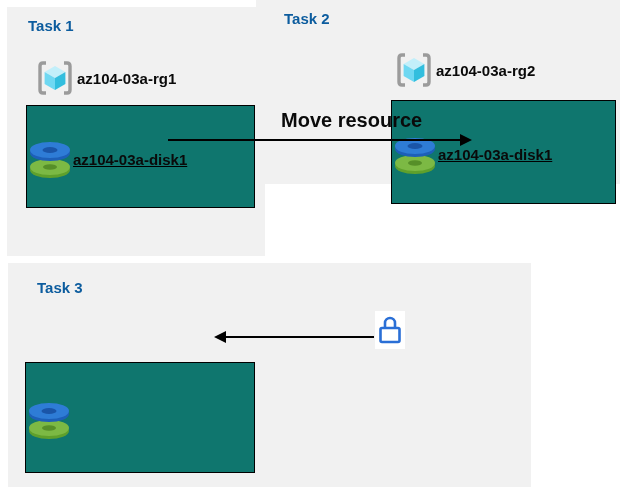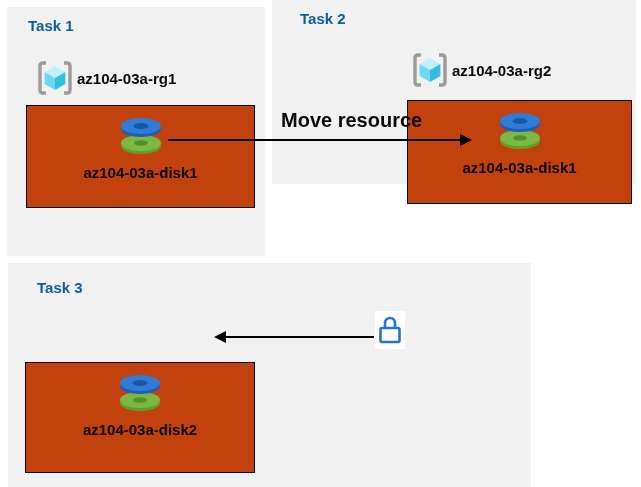--- a/index.html
+++ b/index.html
@@ -36,25 +36,26 @@
     align-items: center;
   }
   .rg-label, .disk-label, .lock-name {
     font-size: 15px;
     font-weight: bold;
     color: var(--text_black);
     white-space: nowrap;
   }
   .resource-box {
     position: absolute;
-    background: #c2410c;
+    background: #0f766e;
     border: 1px solid var(--box_border);
     display: flex;
-    flex-direction: column;
+    flex-direction: row;
     align-items: center;
+    text-decoration: underline;
   }
   .resource-box .disk-svg { margin-top: 7px; }
   .resource-box .disk-label { margin-top: 5px; }
   .arrow-line {
     position: absolute;
     height: 2px;
     background: var(--arrow_color);
   }
   .arrowhead-right {
     position: absolute;
@@ -133,21 +134,21 @@
         <ellipse class="disk-green-top" cx="23" cy="30" rx="20" ry="8"></ellipse>
         <ellipse class="disk-green-hole" cx="23" cy="30" rx="7" ry="2.8"></ellipse>
         <ellipse class="disk-blue-side" cx="23" cy="16" rx="20" ry="8"></ellipse>
         <ellipse class="disk-blue-top" cx="23" cy="13" rx="20" ry="8"></ellipse>
         <ellipse class="disk-blue-hole" cx="23" cy="13" rx="7.5" ry="3"></ellipse>
       </svg>
       <span class="disk-label">az104-03a-disk1</span>
     </div>
   </div>
 
-  <div class="panel" style="left:272px; top:0px; width:364px; height:184px;">
+  <div class="panel" style="left:256px; top:0px; width:364px; height:184px;">
     <div class="task-title" style="left:28px; top:10px;">Task 2</div>
 
     <div class="rg-row" style="left:136px; top:48px;justify-content:flex-end;">
       <svg width="44" height="44" viewBox="0 0 44 44">
         <path class="rg-bracket" d="M13 7 H10 Q7 7 7 10 V34 Q7 37 10 37 H13"></path>
         <path class="rg-bracket" d="M31 7 H34 Q37 7 37 10 V34 Q37 37 34 37 H31"></path>
         <polygon class="rg-face-top" points="22,10 32.4,16 22,22 11.6,16"></polygon>
         <polygon class="rg-face-left" points="11.6,16 22,22 22,34 11.6,28"></polygon>
         <polygon class="rg-face-right" points="32.4,16 32.4,28 22,34 22,22"></polygon>
       </svg>
@@ -177,21 +178,20 @@
 
     <div class="resource-box" style="left:17px; top:99px; width:230px; height:111px;">
       <svg class="disk-svg" width="46" height="46" viewBox="0 0 46 46">
         <ellipse class="disk-green-side" cx="23" cy="33" rx="20" ry="8"></ellipse>
         <ellipse class="disk-green-top" cx="23" cy="30" rx="20" ry="8"></ellipse>
         <ellipse class="disk-green-hole" cx="23" cy="30" rx="7" ry="2.8"></ellipse>
         <ellipse class="disk-blue-side" cx="23" cy="16" rx="20" ry="8"></ellipse>
         <ellipse class="disk-blue-top" cx="23" cy="13" rx="20" ry="8"></ellipse>
         <ellipse class="disk-blue-hole" cx="23" cy="13" rx="7.5" ry="3"></ellipse>
       </svg>
-      <span class="disk-label">az104-03a-disk2</span>
     </div>
   </div>
 
   <div class="arrow-line" style="left:226px; top:336px; width:148px;"></div>
   <div class="arrowhead-left" style="left:214px; top:331px;"></div>
 
   <div class="lock-badge" style="left:375px; top:311px;">
     <svg width="28" height="34" viewBox="0 0 28 34">
       <path class="lock-stroke" d="M9 15 V10 a5 5 0 0 1 10 0 V15"></path>
       <rect class="lock-stroke" x="4.5" y="15" width="19" height="14" rx="1.5" style="fill:#ffffff;"></rect>

